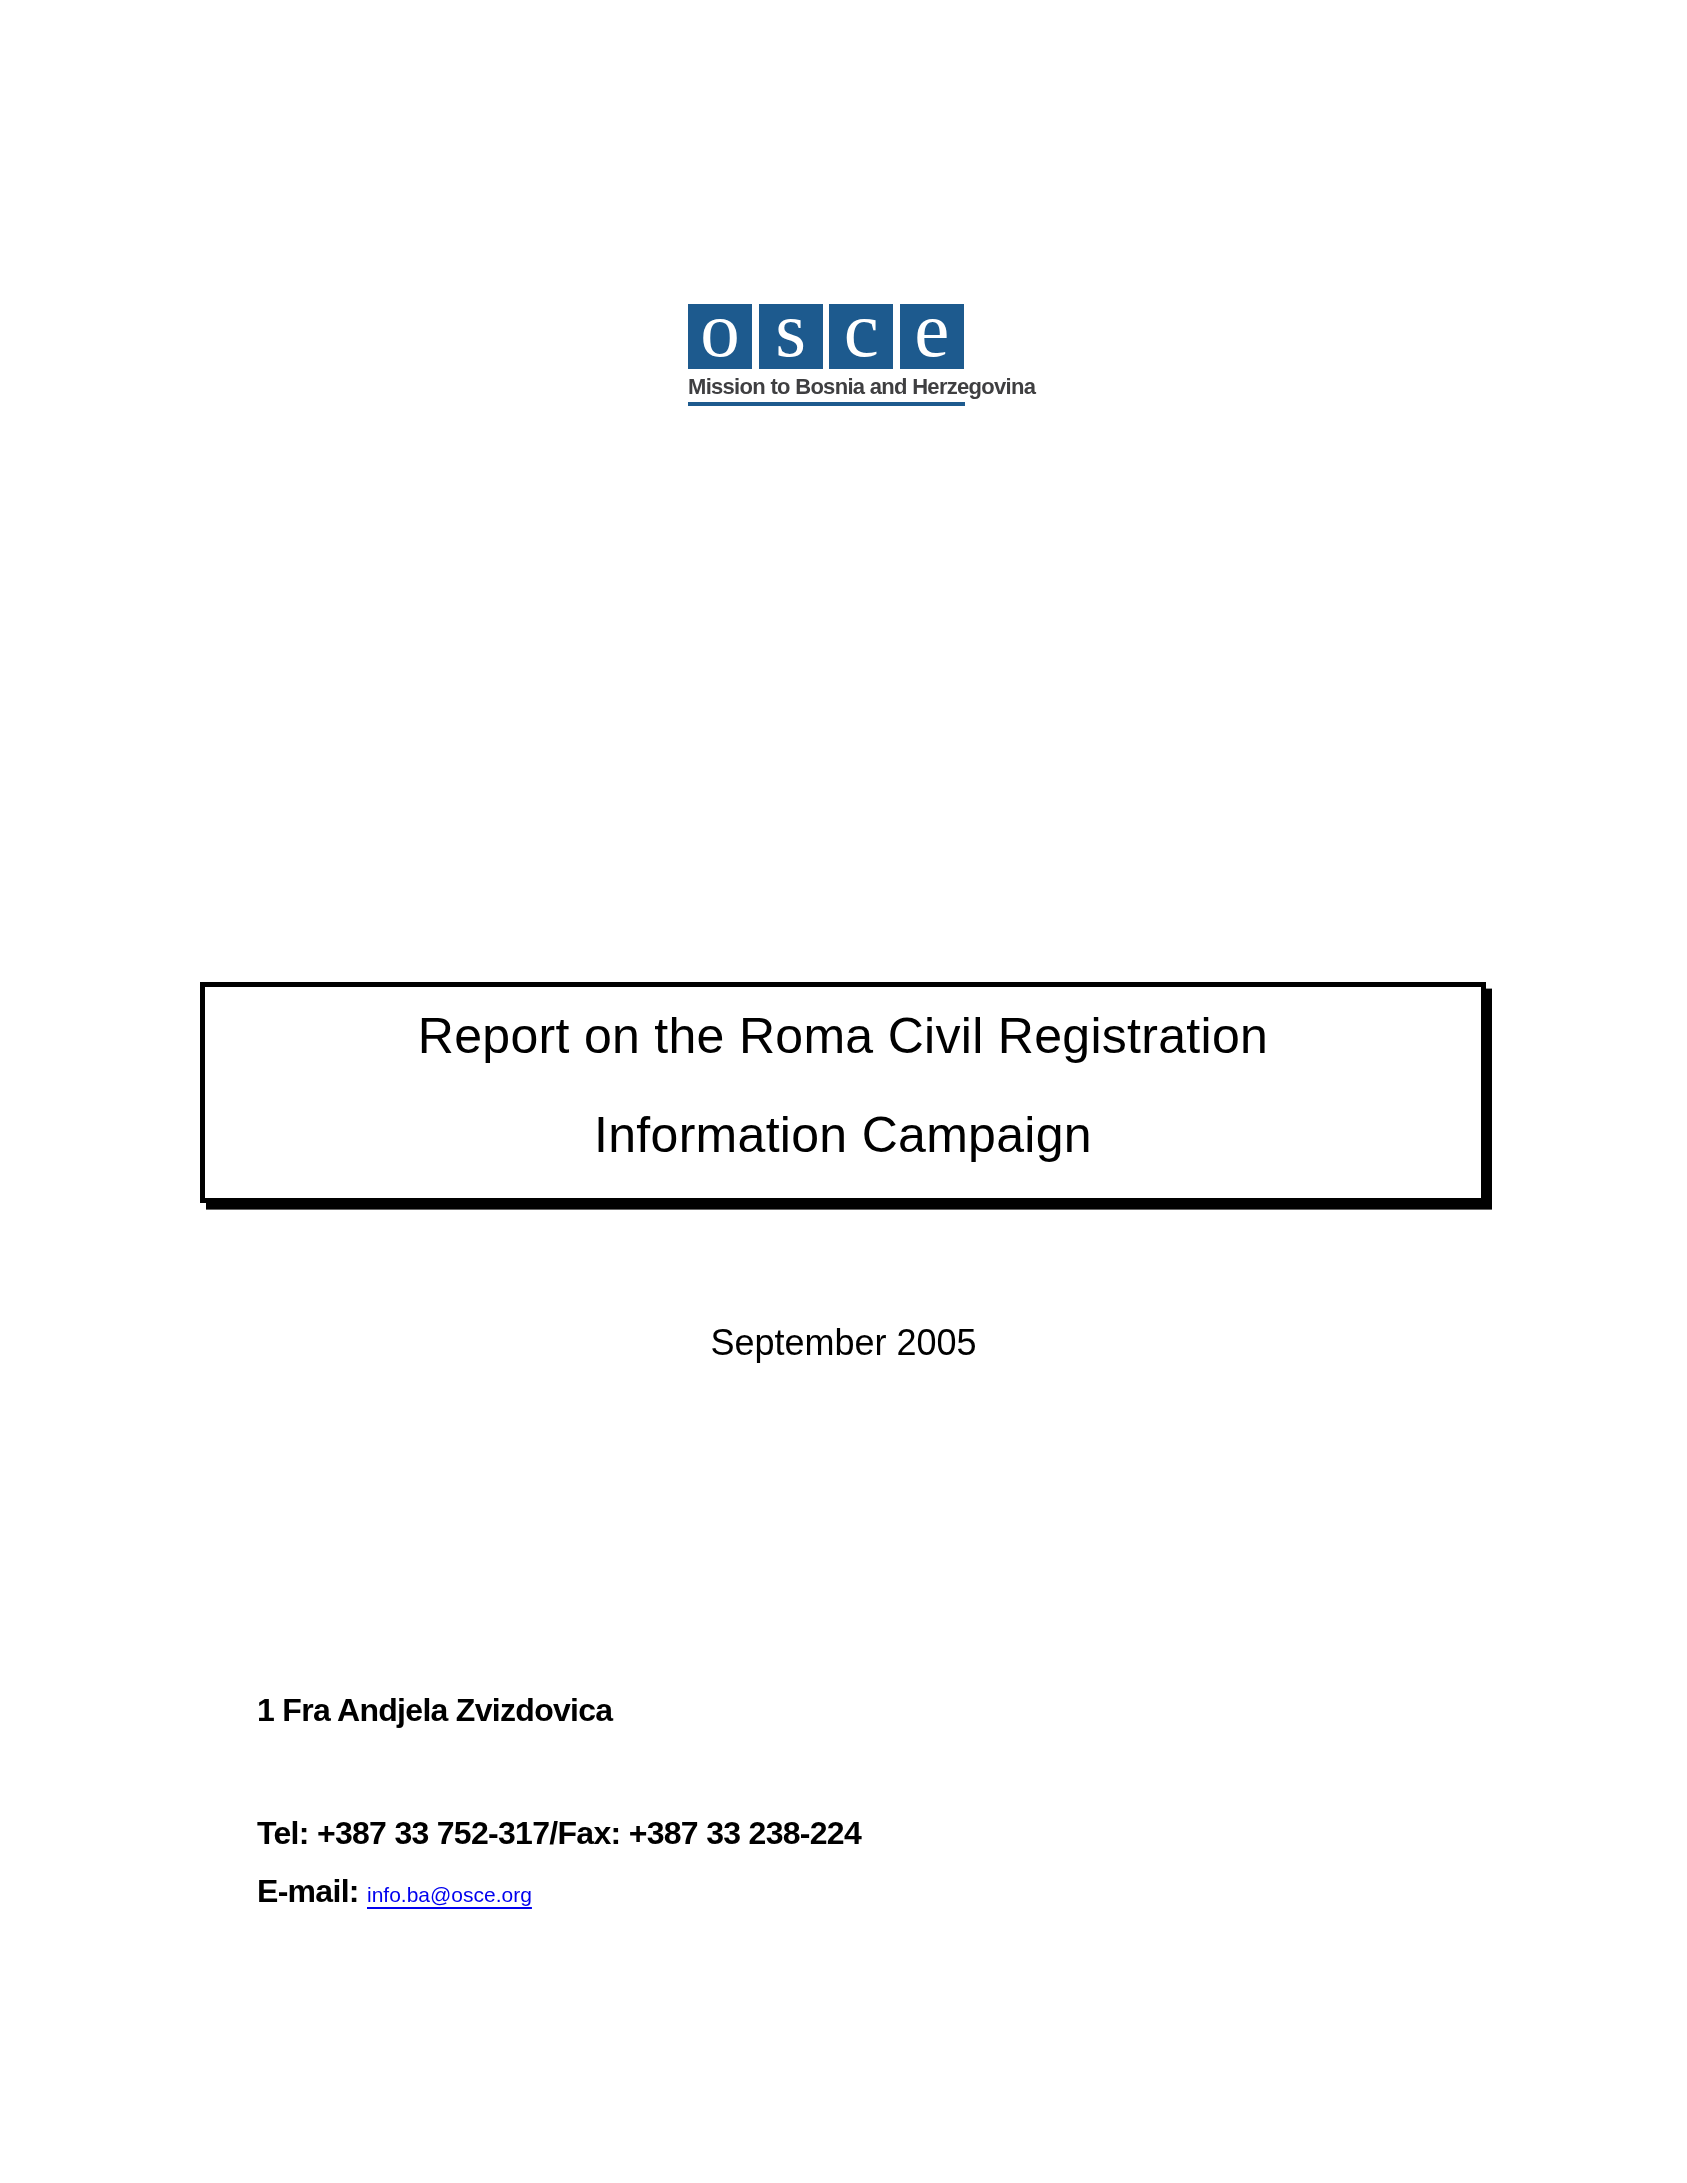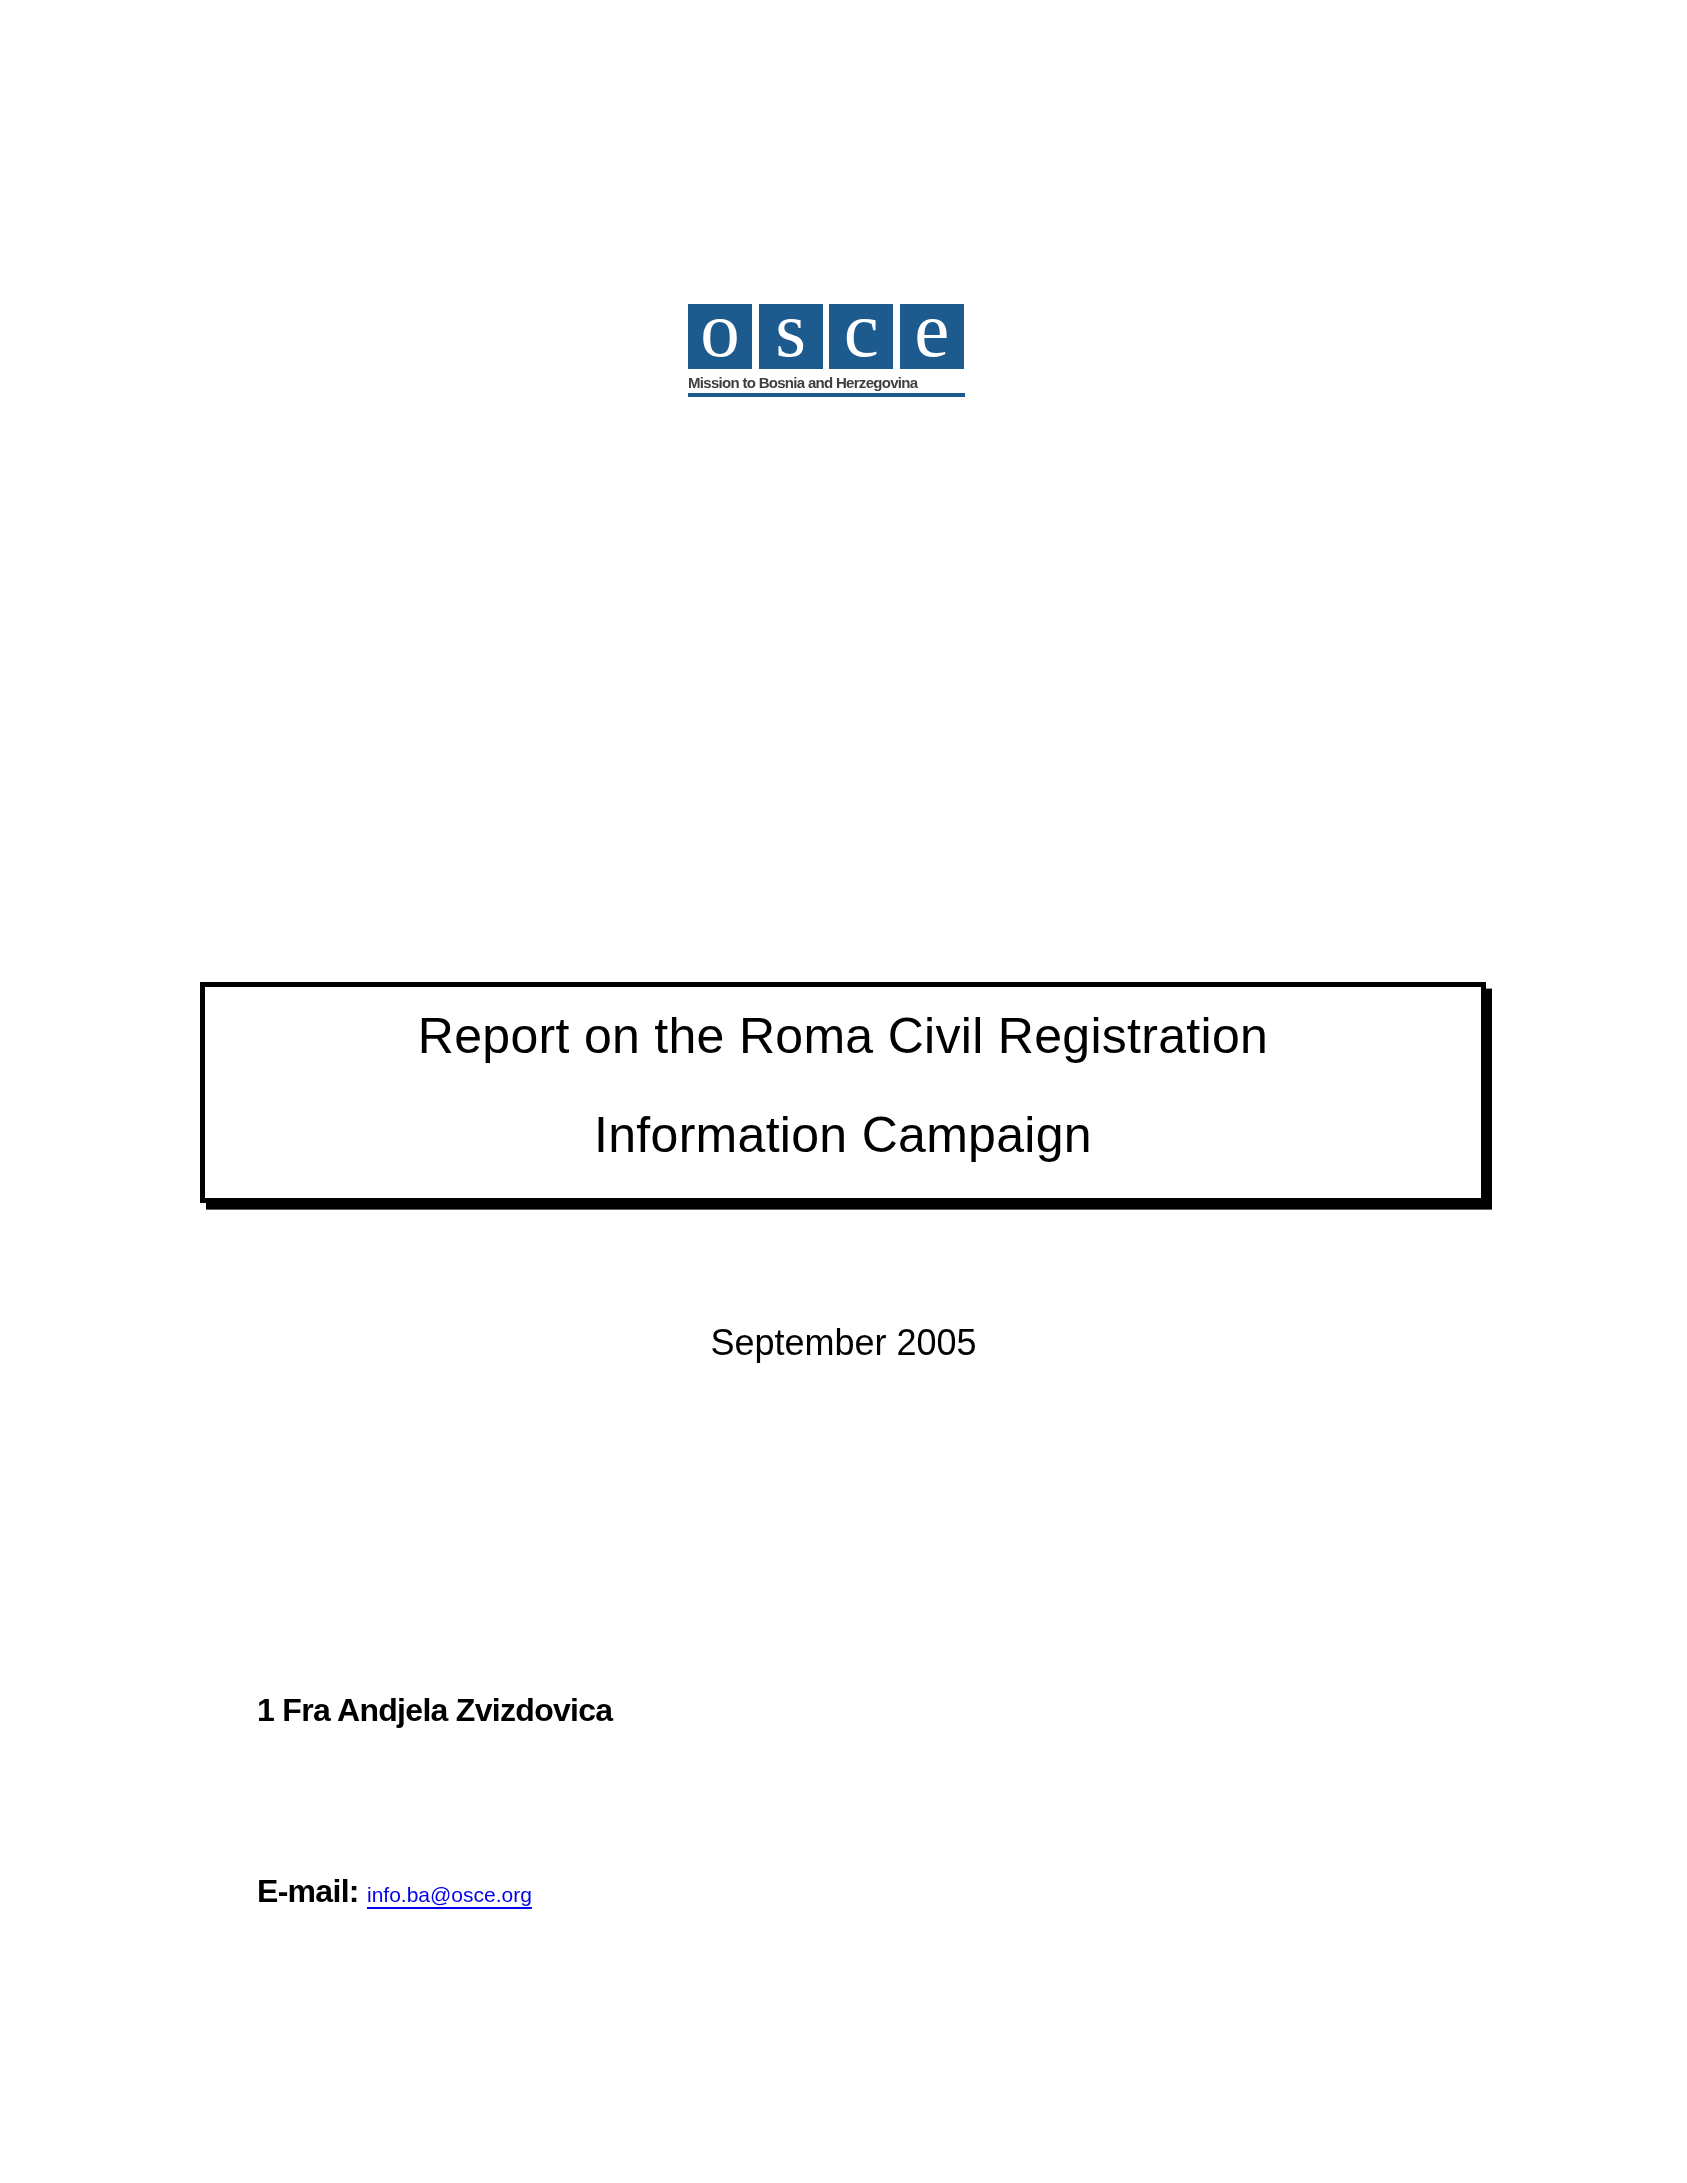--- a/index.html
+++ b/index.html
@@ -35,21 +35,21 @@
   }
   .logo-letter{
     font-family:"Liberation Serif", serif;
     font-size:79px;
     line-height:1;
     color:#ffffff;
     transform:translateY(-6.6px);
   }
   .logo-subtitle{
     margin-top:4.6px;
-    font-size:15px;
+    font-size:22px;
     font-weight:bold;
     letter-spacing:-0.7px;
     color:#3f3f41;
     white-space:nowrap;
   }
   .logo-rule{
     margin-top:2px;
     width:277px;
     height:4px;
     background:#1d5a8e;
@@ -147,19 +147,20 @@
   </div>
 
   <div id="title-box">
     <div class="title-line">Report on the Roma Civil Registration</div>
     <div class="title-line">Information Campaign</div>
   </div>
 
   <div id="date-line">September 2005</div>
 
   <div class="contact-line contact-bold" id="contact-street">1 Fra Andjela Zvizdovica</div>
+  <div class="contact-line contact-bold" id="contact-telfax">Tel: +387 33 752-317/Fax: +387 33 238-224</div>
   <div class="contact-line contact-bold" id="contact-email">
     <span>E-mail:</span>
     <span id="email-link">info.ba@osce.org</span>
   </div>
 
 </div>
 
 
 </body></html>

